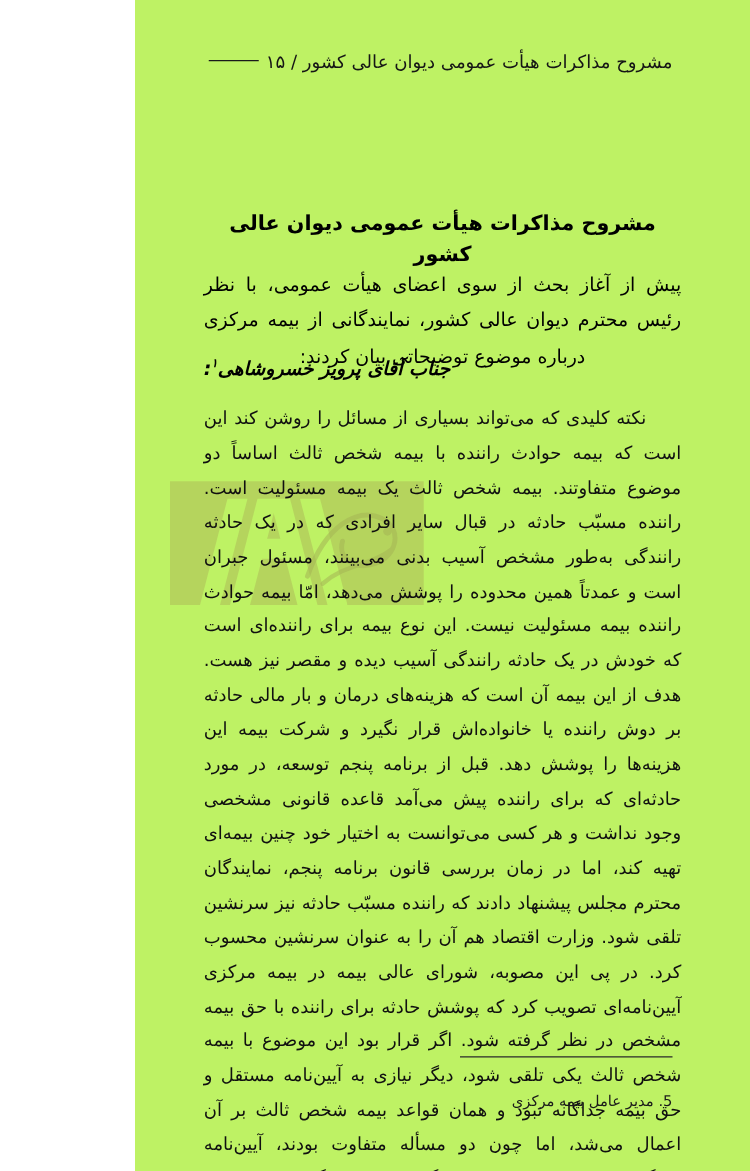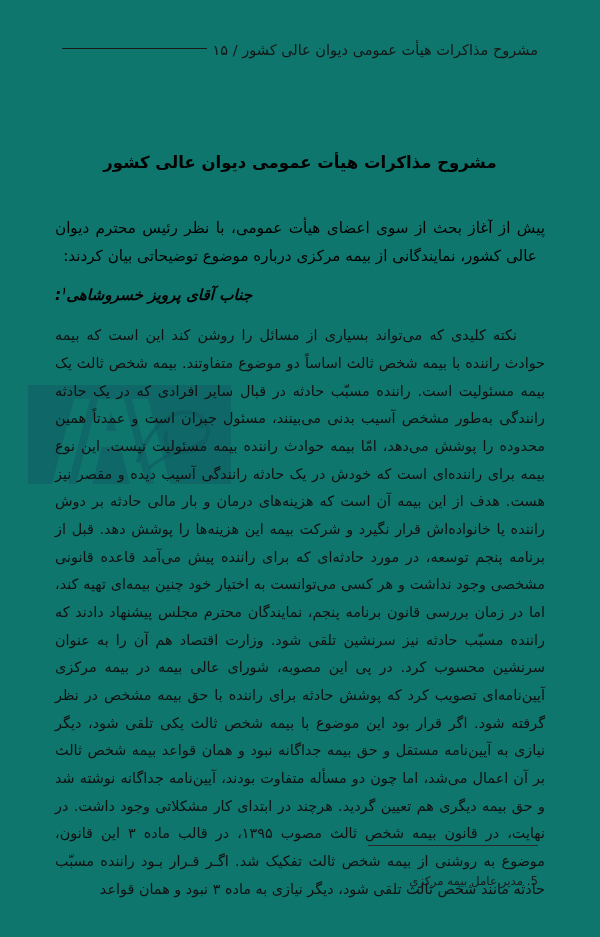--- a/index.html
+++ b/index.html
@@ -4,23 +4,23 @@
 <title>Persian Document Page</title>
 <style>
   html, body {
     margin: 0;
     padding: 0;
     background: #ffffff;
   }
 
   .page {
     position: relative;
-    width: 600px;
+    width: 492px;
     height: 937px;
-    background: #0f766e;
+    background: #bef264;
     overflow: hidden;
     font-family: "DejaVu Sans", "Liberation Sans", sans-serif;
     color: #111111;
     direction: rtl;
     box-sizing: border-box;
   }
 
   
   .page-header {
     position: absolute;
@@ -46,21 +46,21 @@
     flex: 1 1 auto;
     height: 0;
     border-bottom: 1.6px solid #1a1a1a;
     margin-bottom: 3px;
     min-width: 40px;
   }
 
   
   .doc-title {
     position: absolute;
-    top: 140px;
+    top: 156px;
     right: 62px;
     left: 62px;
     text-align: center;
     font-size: 16.5px;
     font-weight: bold;
     line-height: 1.5;
     color: #000000;
   }
 
   

